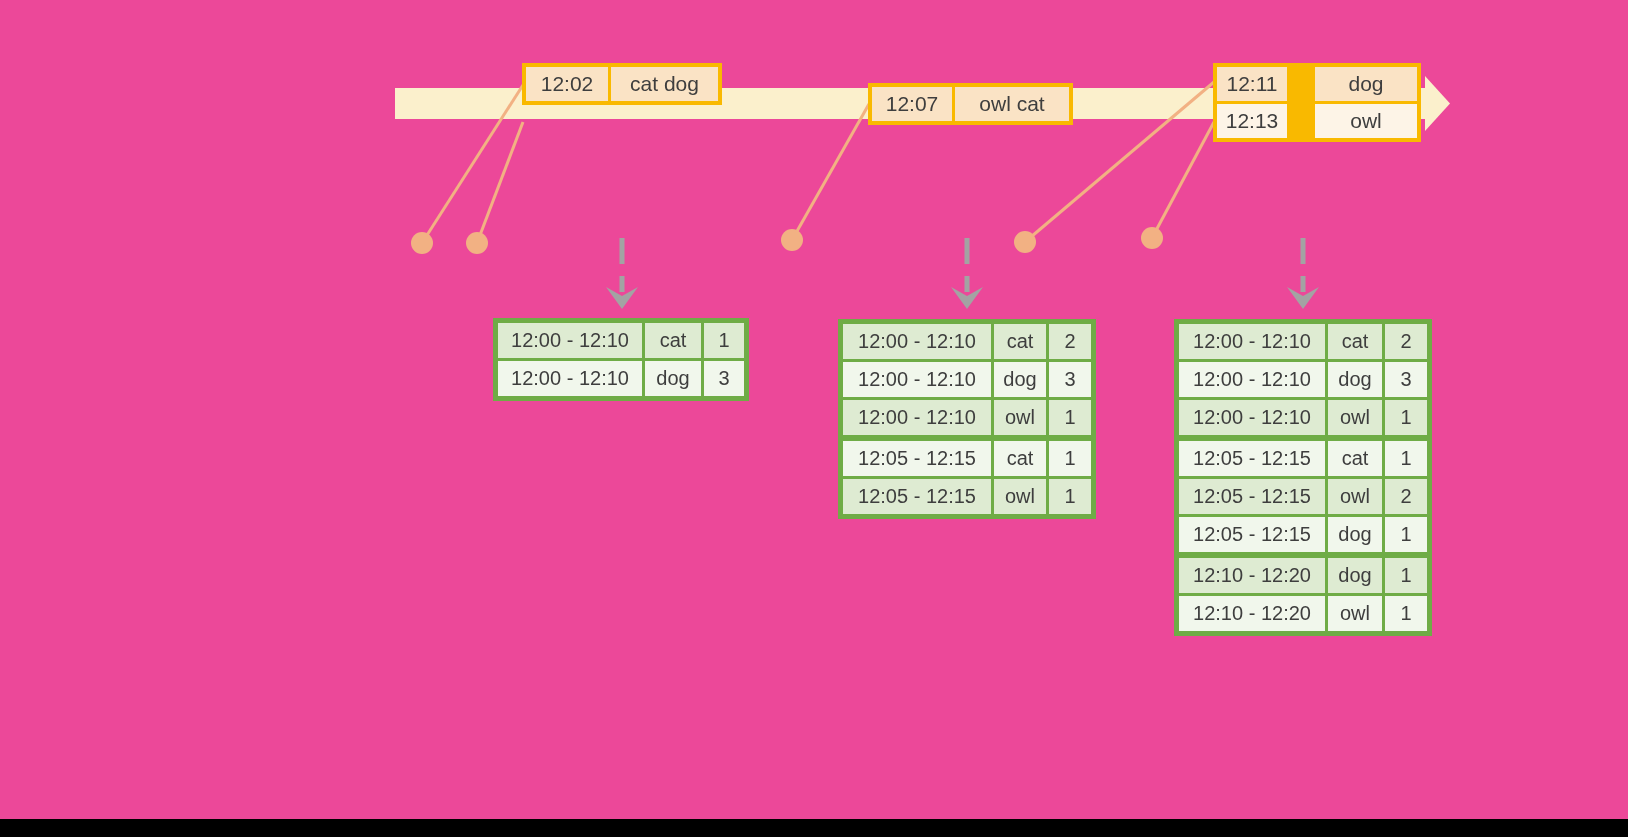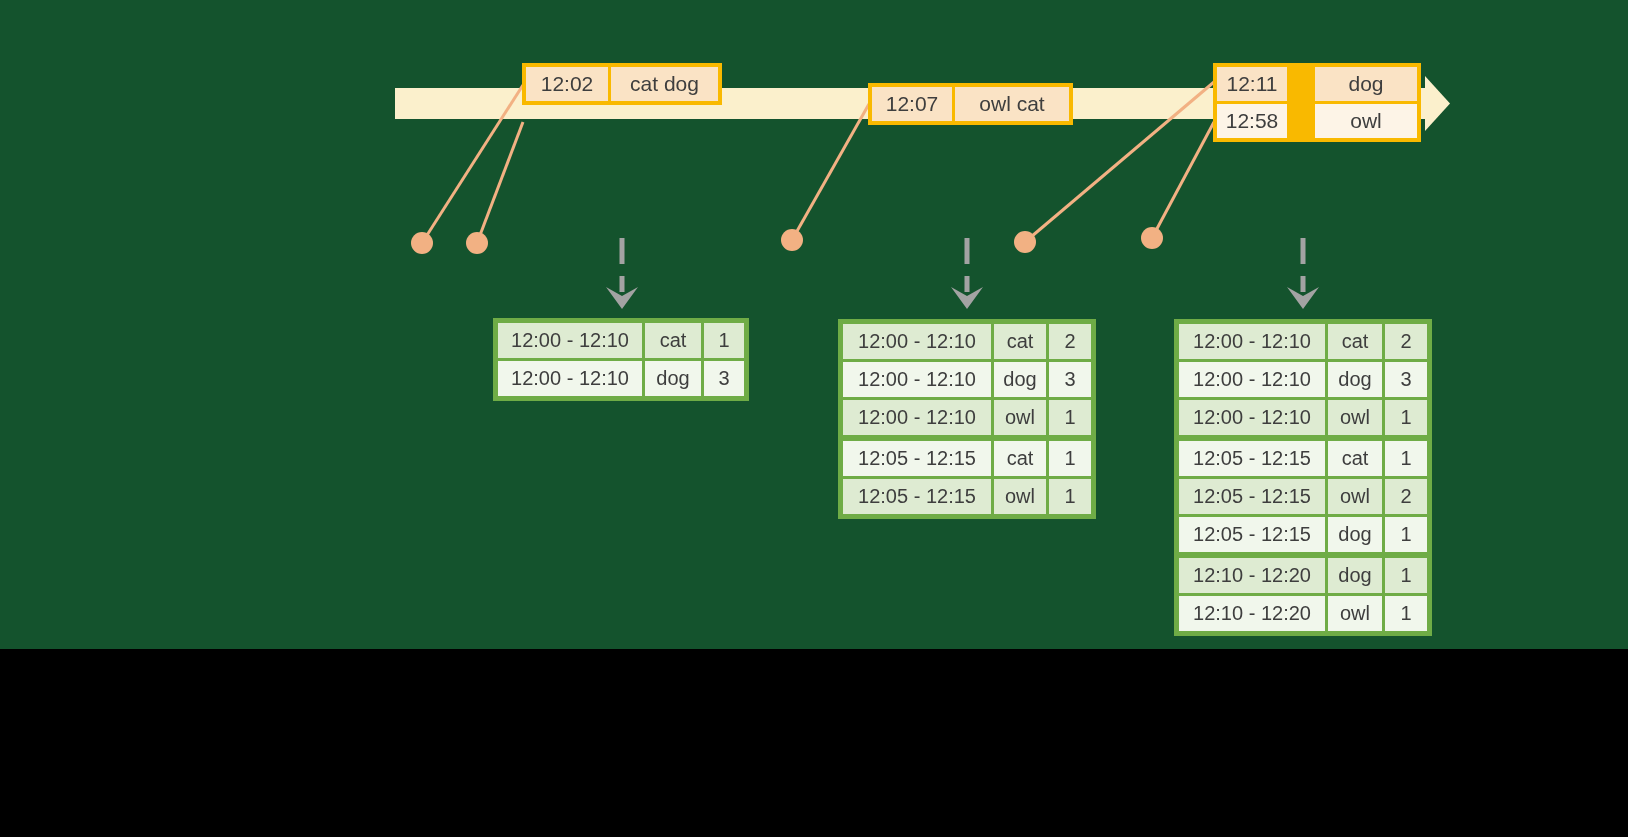--- a/index.html
+++ b/index.html
@@ -7,22 +7,22 @@
     padding: 0;
     background: #000000;
     width: 1628px;
     height: 837px;
     overflow: hidden;
     font-family: "Liberation Sans", sans-serif;
   }
   #stage {
     position: relative;
     width: 1628px;
-    height: 649px;
-    background: #14532d;
+    height: 819px;
+    background: #ec4899;
   }
   #diagram-svg {
     position: absolute;
     left: 0;
     top: 0;
     width: 1628px;
     height: 837px;
   }
 
   
@@ -128,21 +128,21 @@
       </div>
     </div>
 
   <div class="etable et3" style="left:1213px; top:63px;">
 
   <div class="row row-dark">
         <div class="cell">12:11</div>
         <div class="cell">dog</div>
       </div>
       <div class="row row-light">
-        <div class="cell">12:58</div>
+        <div class="cell">12:13</div>
         <div class="cell">owl</div>
       </div>
     </div>
 
   <div class="rtable rt1" style="left:493px; top:318px;">
 
   <div class="row row-dark">
         <div class="cell">12:00 - 12:10</div>
         <div class="cell">cat</div>
         <div class="cell">1</div>

